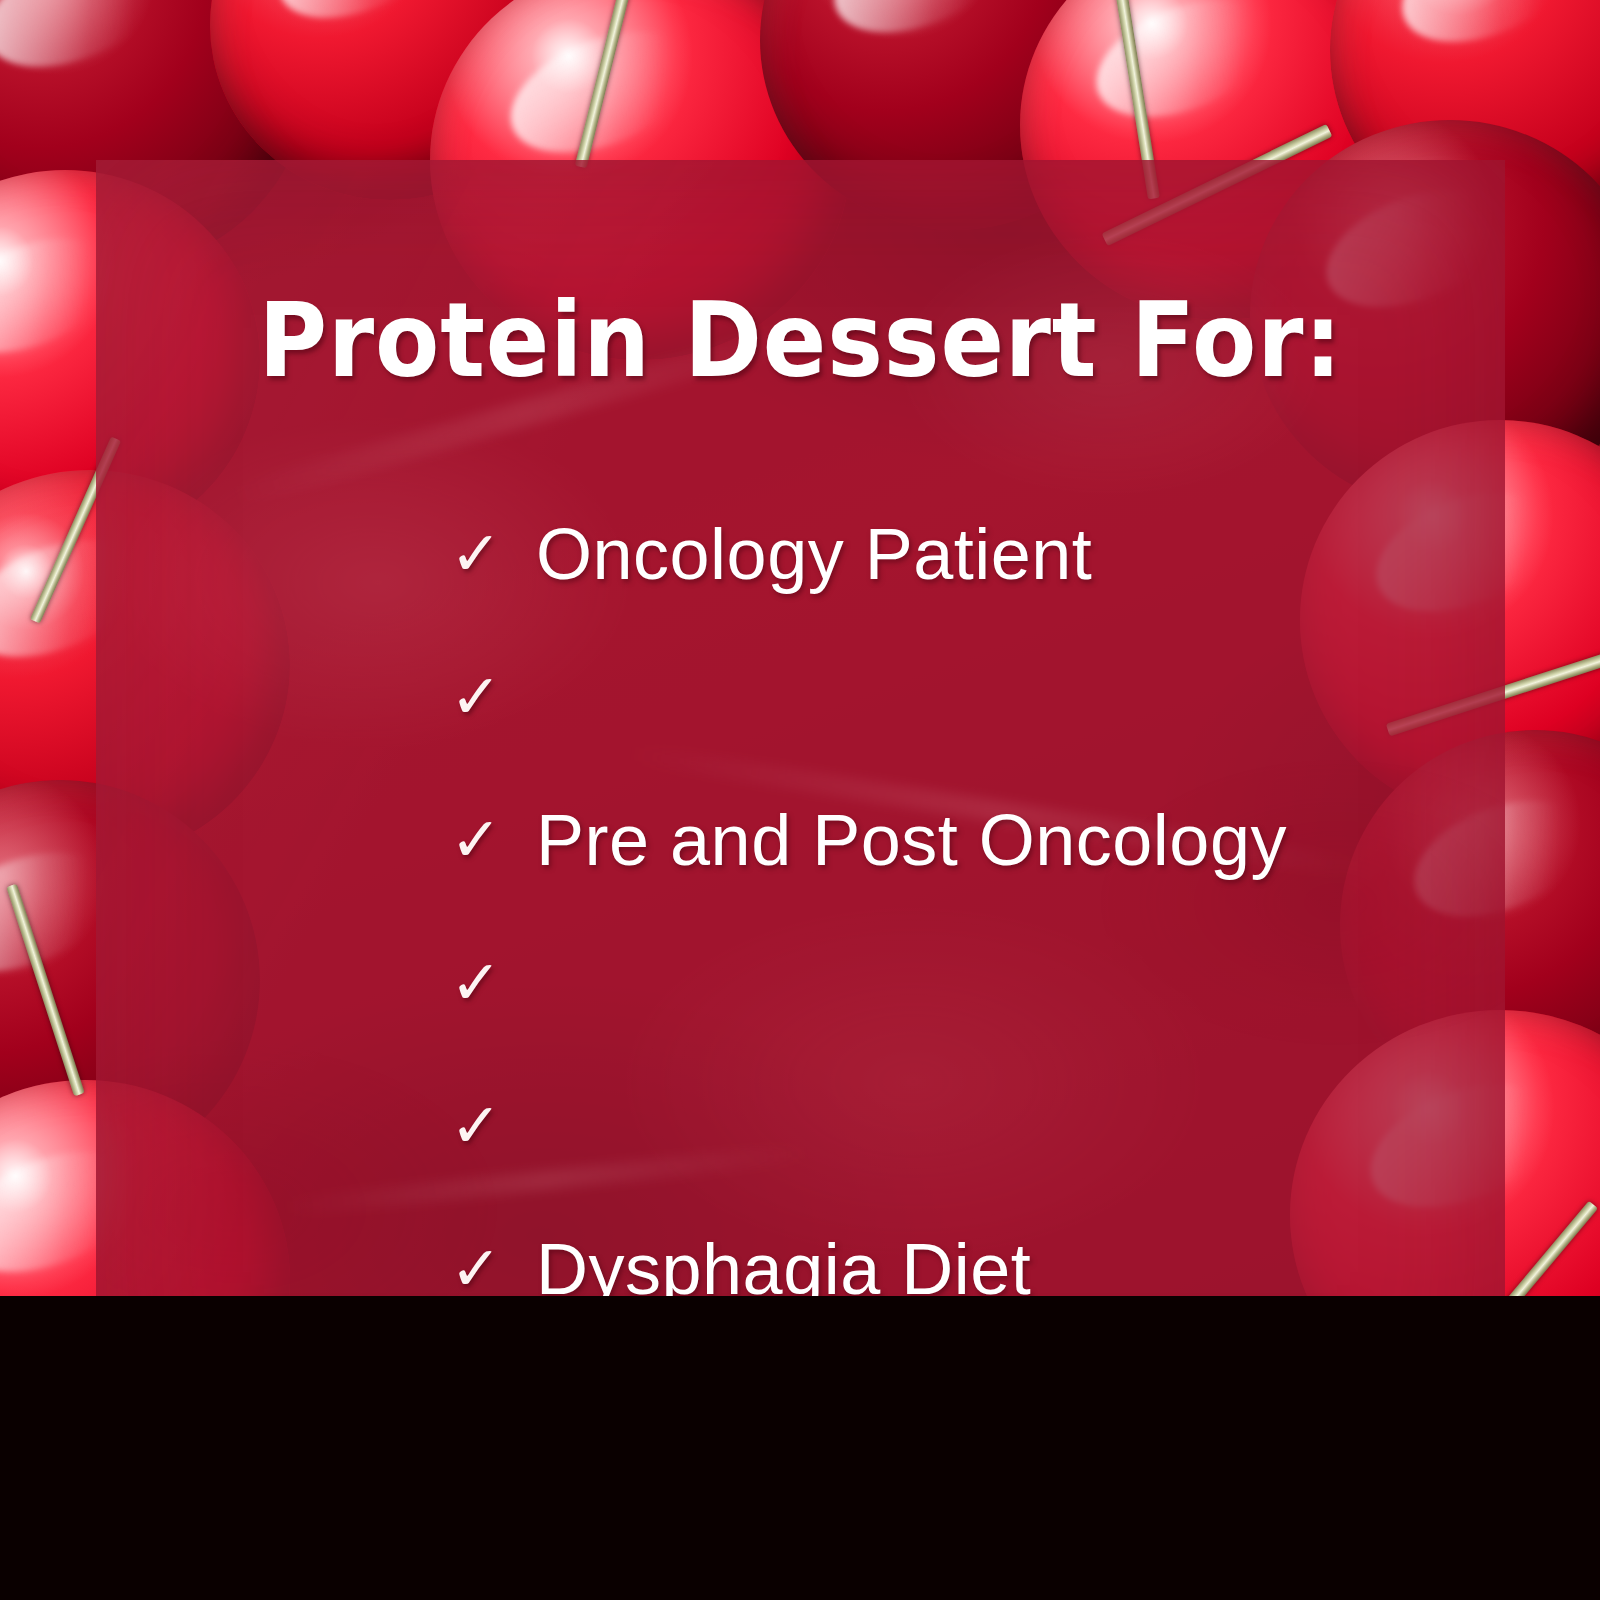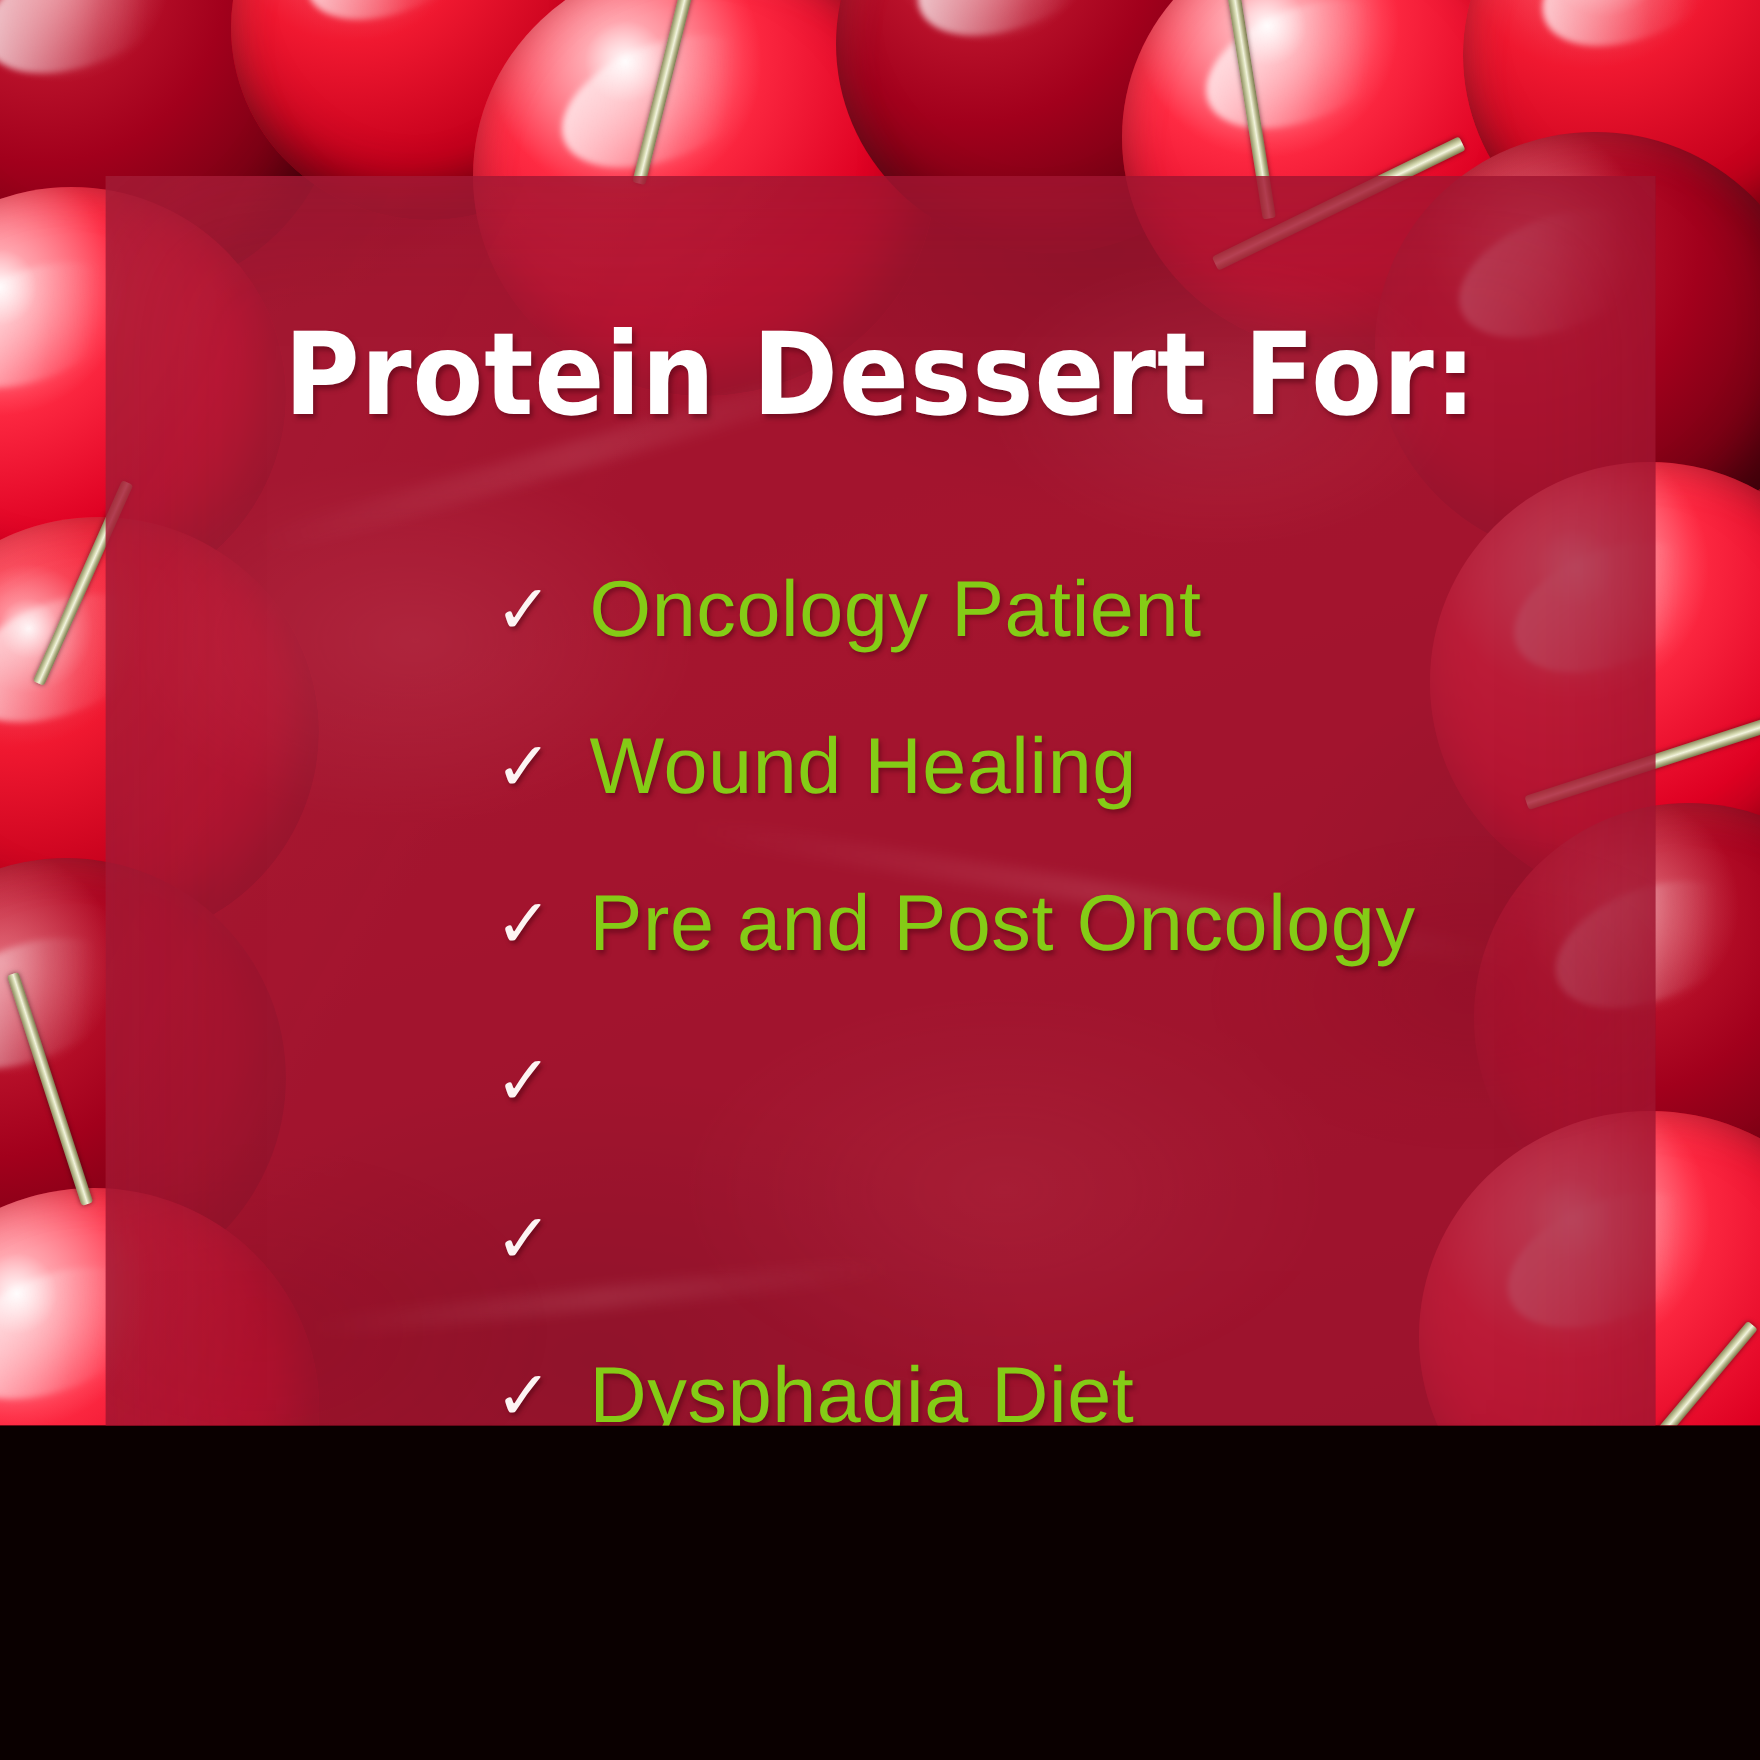--- a/index.html
+++ b/index.html
@@ -149,21 +149,21 @@
     flex: 0 0 120px;
     text-align: center;
     color: #fdf4f3;
     font-family: "DejaVu Sans", sans-serif;
     font-size: 62px;
     line-height: 1;
     font-weight: 400;
     text-shadow: 2px 3px 4px rgba(72,0,16,0.52);
   }
   .label {
-    color: #84cc16;
+    color: #ffffff;
     font-family: "Liberation Sans", sans-serif;
     font-weight: 300;
     font-size: 72px;
     line-height: 1;
     letter-spacing: 0.5px;
     white-space: nowrap;
     text-shadow: 2px 3px 5px rgba(70,0,16,0.50);
   }
 </style>
 </head>
@@ -222,21 +222,20 @@
 
       <div id="list">
 
         <div class="row">
           <span class="check">✓</span>
           <span class="label">Oncology Patient</span>
         </div>
 
         <div class="row">
           <span class="check">✓</span>
-          <span class="label">Wound Healing</span>
         </div>
 
         <div class="row">
           <span class="check">✓</span>
           <span class="label">Pre and Post Oncology</span>
         </div>
 
         <div class="row">
           <span class="check">✓</span>
         </div>

